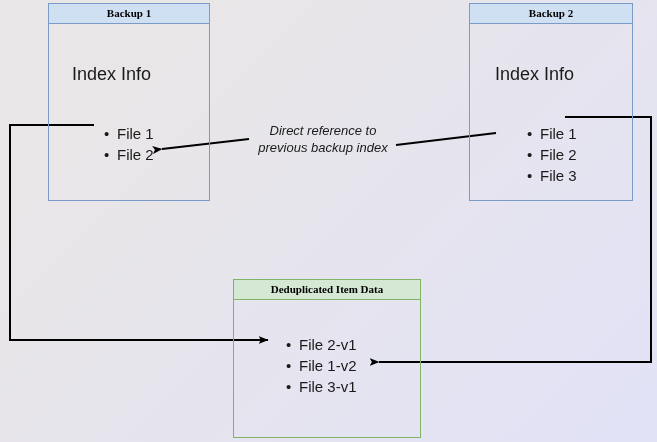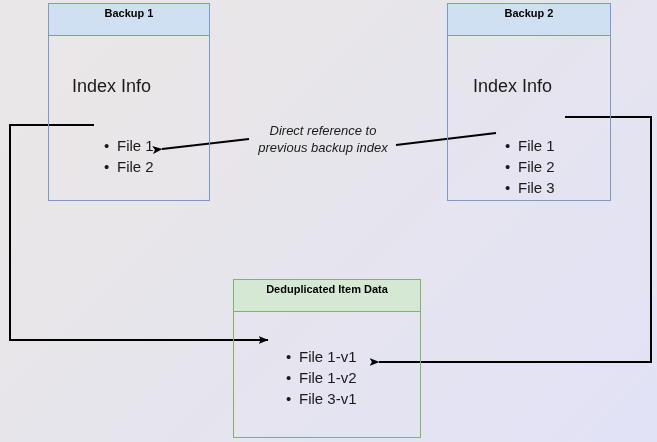--- a/index.html
+++ b/index.html
@@ -33,28 +33,29 @@
 
   
   .box {
     position: absolute;
     box-sizing: border-box;
     border-style: solid;
     border-width: 1.5px;
   }
   .box-header {
     box-sizing: border-box;
-    height: 32px;
+    height: 20px;
     line-height: 19px;
     text-align: center;
     font-size: 11px;
     font-weight: bold;
     color: #000000;
     border-bottom-style: solid;
     border-bottom-width: 1.5px;
+    font-family: Liberation Serif, serif;
   }
   .box-body {
     position: relative;
     height: calc(100% - 20px);
   }
 
   
   .box-blue {
     border-color: #7a9bc8;
     background: transparent;
@@ -140,37 +141,37 @@
     <div class="box-header">Backup 1</div>
     <div class="box-body">
       <div class="index-label" style="left:23px; top:40px;">Index Info</div>
       <ul class="file-list" style="left:49px; top:95px;">
         <li>File 1</li>
         <li>File 2</li>
       </ul>
     </div>
   </div>
 
-  <div class="box box-blue" style="left:447px; top:3px; width:164px; height:198px;">
+  <div class="box box-blue" style="left:469px; top:3px; width:164px; height:198px;">
     <div class="box-header">Backup 2</div>
     <div class="box-body">
       <div class="index-label" style="left:25px; top:40px;">Index Info</div>
       <ul class="file-list" style="left:51px; top:95px;">
         <li>File 1</li>
         <li>File 2</li>
         <li>File 3</li>
       </ul>
     </div>
   </div>
 
   <div class="box box-green" style="left:233px; top:279px; width:188px; height:159px;">
     <div class="box-header">Deduplicated Item Data</div>
     <div class="box-body">
       <ul class="file-list" style="left:46px; top:30px;">
-        <li>File 1-v1</li>
+        <li>File 2-v1</li>
         <li>File 1-v2</li>
         <li>File 3-v1</li>
       </ul>
     </div>
   </div>
 
   <div class="edge-label" style="left:248px; top:122px; width:150px;font-style:italic;">
     <div>Direct reference to</div>
     <div>previous backup index</div>
   </div>

